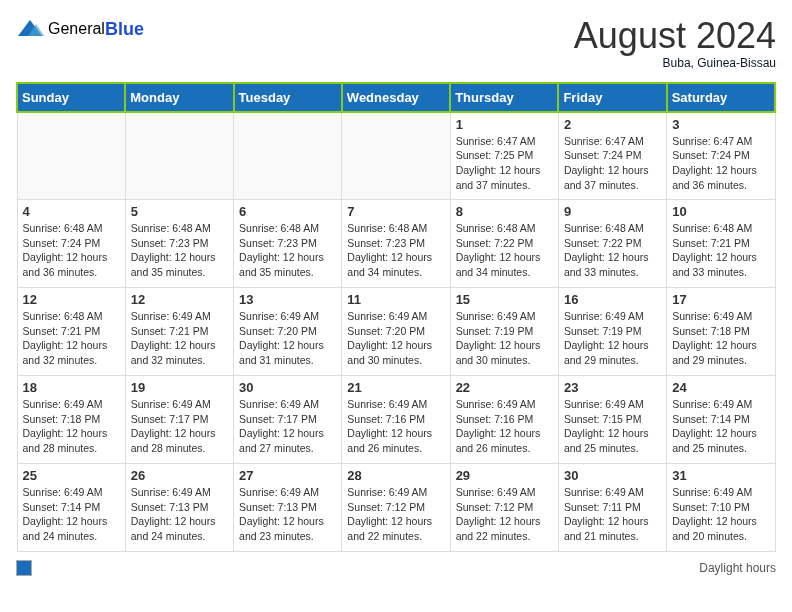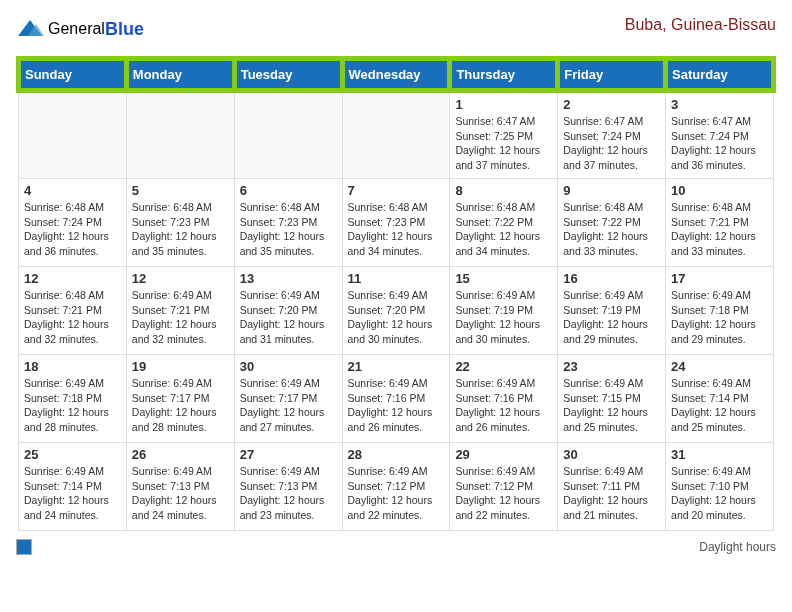--- a/index.html
+++ b/index.html
@@ -38,36 +38,36 @@
     .title-block {
       text-align: right;
     }
     .month-year {
       font-size: 36px;
       font-weight: normal;
       color: #333;
       line-height: 1.1;
     }
     .location {
-      font-size: 16px;
-      color: #7f1d1d;
+      font-size: 12px;
+      color: #0f172a;
     }
     table {
       width: 100%;
       border-collapse: collapse;
       table-layout: fixed;
     }
     th {
       background-color: #1a6fba;
       color: #fff;
       padding: 6px 4px;
       font-size: 13px;
       font-weight: bold;
       text-align: left;
-      border: 5px solid #84cc16;
+      border: 2px solid #84cc16;
     }
     td {
       vertical-align: top;
       border: 1px solid #ddd;
       padding: 4px 5px;
       height: 88px;
       font-size: 11px;
       color: #333;
       background: #fff;
     }
@@ -112,20 +112,21 @@
     <svg class="logo-icon" viewBox="0 0 28 28">
       <polygon points="14,4 26,20 2,20" fill="#1a6fba"></polygon>
       <polygon points="20,8 28,20 12,20" fill="#4a9fd4" opacity="0.7"></polygon>
     </svg>
     <div class="logo-text">
       <span>General</span>
       <span class="logo-blue">Blue</span>
     </div>
   </div>
   <div class="title-block">
+    <div class="month-year">August 2024</div>
     <div class="location">Buba, Guinea-Bissau</div>
   </div>
 </div>
 
 <table>
   <thead>
     <tr>
     <th>Sunday</th>
         <th>Monday</th>
         <th>Tuesday</th>

